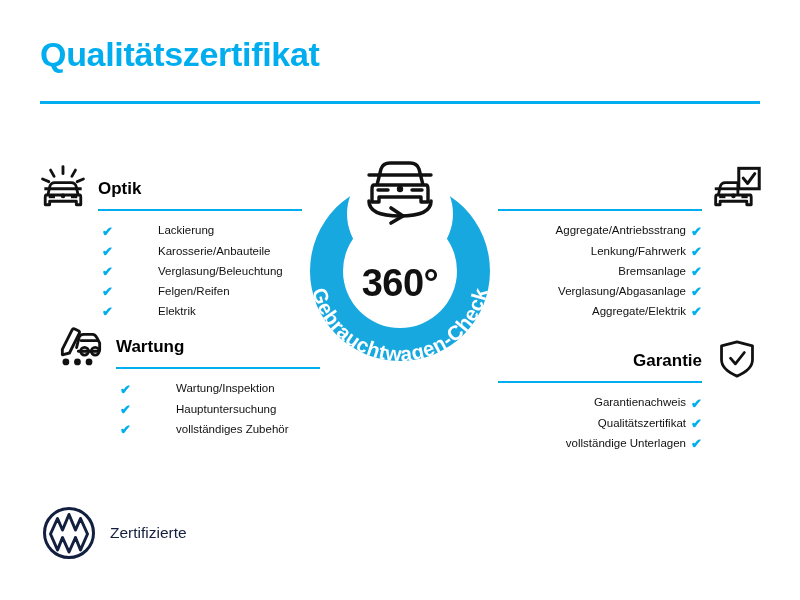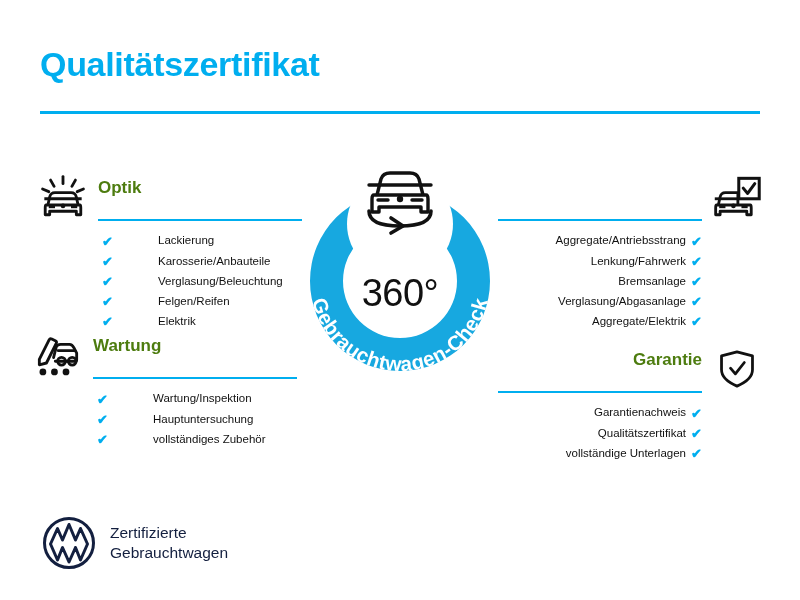--- a/index.html
+++ b/index.html
@@ -12,21 +12,20 @@
     background: #ffffff;
     font-family: "Liberation Sans", sans-serif;
     overflow: hidden;
     position: relative;
   }
   #page {
     position: relative;
     width: 800px;
     height: 428px;
     background: #ffffff;
-    margin-top: 10px;
   }
 
   
   .page-title {
     position: absolute;
     left: 40px;
     top: 36px;
     font-size: 34px;
     font-weight: bold;
     color: #00AEEF;
@@ -41,21 +40,21 @@
     width: 720px;
     height: 3px;
     background: #00AEEF;
   }
 
   
   .section {
     position: absolute;
   }
   .sec-optik    { left: 36px;  top: 160px; width: 266px; }
-  .sec-wartung  { left: 31px;  top: 318px; width: 266px; }
+  .sec-wartung  { left: 54px;  top: 318px; width: 266px; }
   .sec-technik  { left: 498px; top: 160px; width: 266px; }
   .sec-garantie { left: 498px; top: 332px; width: 266px; }
 
   .sec-head {
     display: flex;
     align-items: flex-end;
     height: 52px;
     gap: 8px;
   }
   .sec-right .sec-head { flex-direction: row-reverse; }
@@ -69,23 +68,23 @@
     justify-content: center;
   }
   .sec-titlewrap {
     flex: 1 1 auto;
     min-width: 0;
     padding-bottom: 1px;
   }
   .sec-title {
     font-size: 17px;
     font-weight: bold;
-    color: #4d7c0f;
+    color: #000000;
     line-height: 1.1;
-    padding-bottom: 21px;
+    padding-bottom: 10px;
     white-space: nowrap;
   }
   .sec-right .sec-title { text-align: right; }
   .sec-underline {
     height: 2px;
     background: #00AEEF;
     width: 100%;
   }
 
   .sec-list {
@@ -126,21 +125,21 @@
     height: 228px;
   }
   .badge svg { display: block; }
   .badge-360 {
     position: absolute;
     left: 0;
     top: 112px;
     width: 224px;
     text-align: center;
     font-size: 38px;
-    font-weight: normal;
+    font-weight: bold;
     color: #111111;
     letter-spacing: -0.5px;
     line-height: 1;
   }
   .badge-car {
     position: absolute;
     left: 67px;
     top: 2px;
     width: 90px;
     height: 74px;
@@ -373,17 +372,16 @@
   <div class="vw-lockup">
     <div class="vw-mark">
       <svg viewBox="0 0 54 54" width="54" height="54" aria-hidden="true">
         <circle cx="27" cy="27" r="24.5" fill="none" stroke="#131F3F" stroke-width="3"></circle>
         <path d="M27 8.5 L33.5 24 L38.5 12.5 L45.5 28 L38.5 44 L33.5 31.5 L27 46
                  L20.5 31.5 L15.5 44 L8.5 28 L15.5 12.5 L20.5 24 Z" fill="none" stroke="#131F3F" stroke-width="3" stroke-linejoin="round"></path>
       </svg>
     </div>
     <div class="vw-text">
       <div>Zertifizierte</div>
-      <div>Gebrauchtwagen</div>
     </div>
   </div>
 
 </div>
 
 </body></html>

